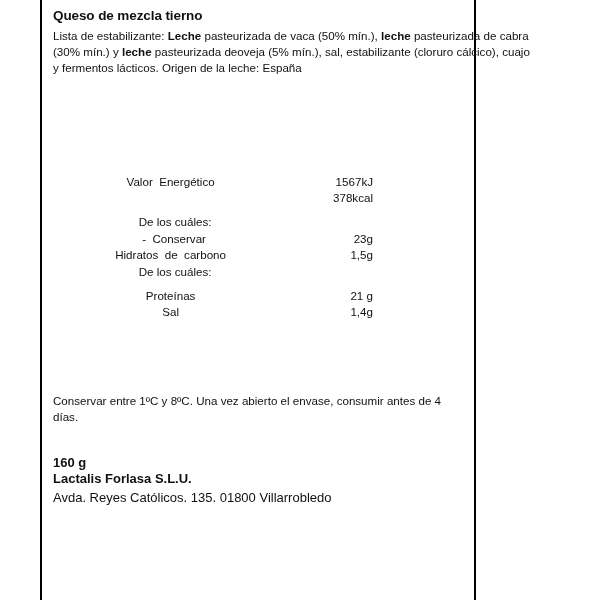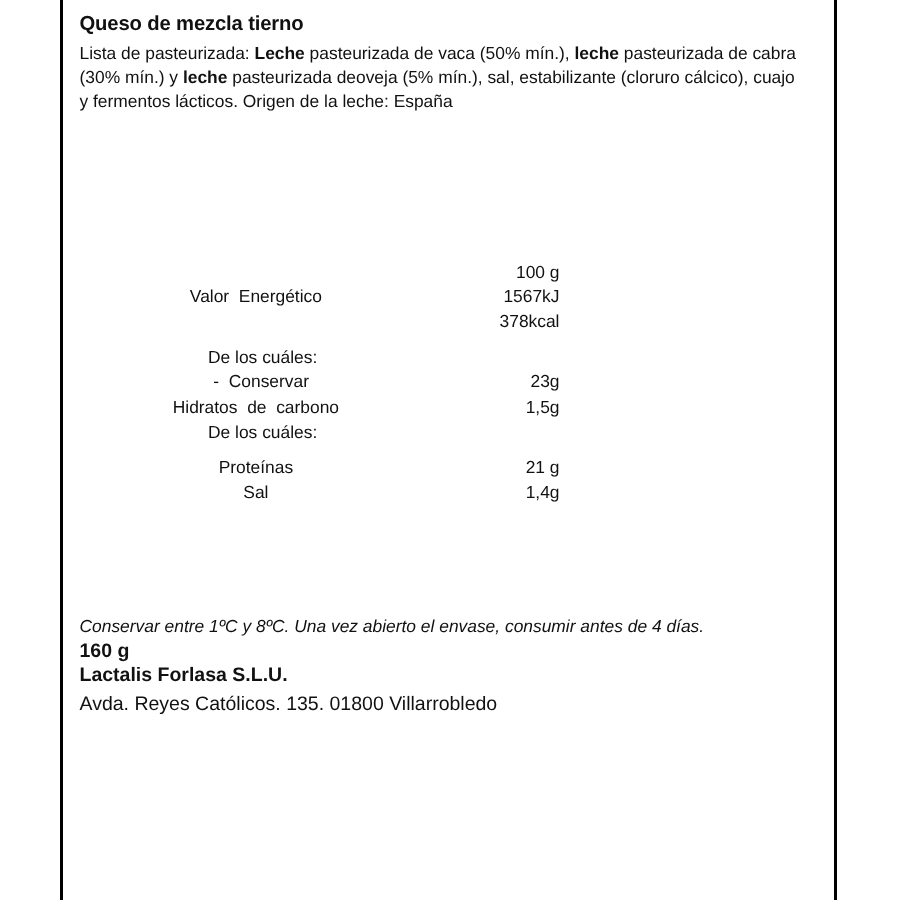--- a/index.html
+++ b/index.html
@@ -12,21 +12,21 @@
     height: 600px;
     font-family: "Liberation Sans", sans-serif;
     color: #111111;
     overflow: hidden;
   }
 
   #label-card {
     position: absolute;
     left: 40px;
     top: 0px;
-    width: 518px;
+    width: 436px;
     height: 600px;
     border-left: 2px solid #000000;
     border-right: 2px solid #000000;
     box-sizing: border-box;
     background: #ffffff;
   }
 
   .inner {
     padding: 8px 12px 0 11px;
   }
@@ -66,52 +66,48 @@
 
   .ind1 { padding-left: 9px !important; }
   .ind2 { padding-left: 7px !important; }
 
   .spacer-row td { height: 7px; line-height: 7px; font-size: 0; }
 
   #storage-note {
     margin-top: 72px;
     font-size: 11.6px;
     line-height: 1.4;
-    font-style: italic;
   }
 
   #net-weight {
+    margin-top: 30px;
     font-size: 13px;
     font-weight: bold;
   }
 
   #manufacturer-block {
     font-size: 13px;
     line-height: 1.45;
   }
   #manufacturer-name {
     font-weight: bold;
   }
 </style>
 </head>
 <body>
 
 <div id="label-card">
   <div class="inner">
 
     <h1 id="product-title">Queso de mezcla tierno</h1>
 
-    <p id="ingredients-paragraph"><span>Lista de pasteurizada: </span><b>Leche</b><span> pasteurizada de vaca (50% mín.), </span><b>leche</b><span> pasteurizada de cabra (30% mín.) y </span><b>leche</b><span> pasteurizada deoveja (5% mín.), sal, estabilizante (cloruro cálcico), cuajo y fermentos lácticos. Origen de la leche: España</span></p>
+    <p id="ingredients-paragraph"><span>Lista de estabilizante: </span><b>Leche</b><span> pasteurizada de vaca (50% mín.), </span><b>leche</b><span> pasteurizada de cabra (30% mín.) y </span><b>leche</b><span> pasteurizada deoveja (5% mín.), sal, estabilizante (cloruro cálcico), cuajo y fermentos lácticos. Origen de la leche: España</span></p>
 
     <table id="nutrition-table">
       <tbody id="nutrition-body">
-        <tr>
-          <td class="label"></td>
-          <td class="value">100 g</td>
-        </tr>
       <tr>
             <td class="label">Valor  Energético</td>
             <td class="value">1567kJ</td>
           </tr>
           <tr>
             <td class="label"></td>
             <td class="value">378kcal</td>
           </tr>
           <tr class="spacer-row">
             <td></td>

